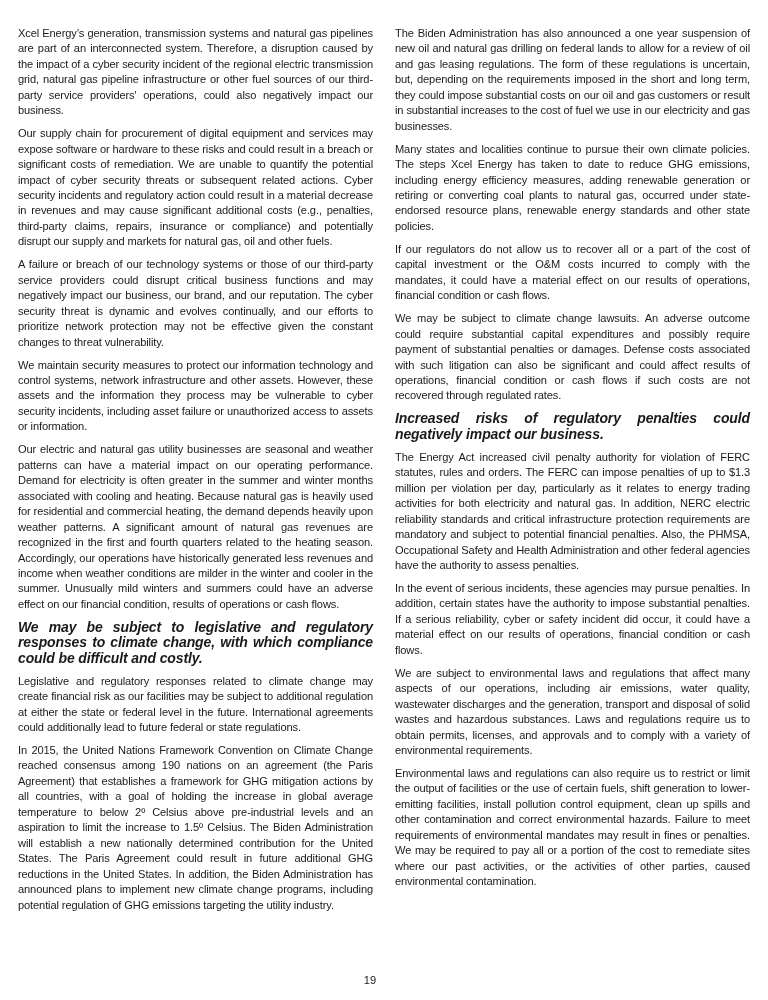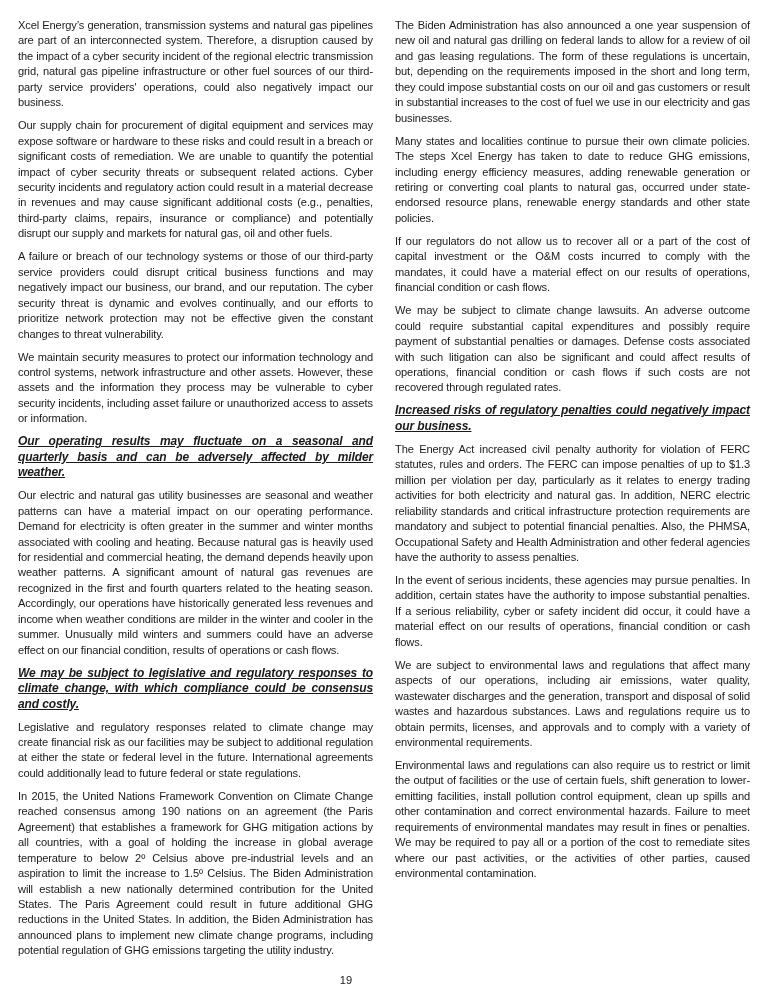--- a/index.html
+++ b/index.html
@@ -11,68 +11,67 @@
       width: 768px;
       height: 1000px;
       position: relative;
       overflow: hidden;
       font-family: "Liberation Sans", sans-serif;
       color: #1a1a1a;
     }
     .page {
       position: absolute;
       left: 18px;
-      top: 18px;
+      top: 26px;
       width: 732px;
       display: flex;
       justify-content: space-between;
     }
     .column {
       width: 355px;
     }
     .column p {
       margin: 0 0 7.5px 0;
       font-size: 11.1px;
       line-height: 15.45px;
       text-align: justify;
       letter-spacing: -0.12px;
     }
     .column p.subhead {
       font-weight: bold;
       font-style: italic;
-      font-size: 12px;
-      text-decoration: underline;
+      font-size: 14px;
     }
     .column p.section {
       font-weight: bold;
       font-size: 11.4px;
       text-align: left;
     }
     .page-number {
       position: absolute;
       left: 0;
       width: 692px;
       top: 973px;
       text-align: center;
       font-size: 11.1px;
       line-height: 14px;
+      padding-left: 24px;
     }
   </style>
 </head>
 <body>
 
 <div class="page">
   <div class="column">
     <p>Xcel Energy’s generation, transmission systems and natural gas pipelines are part of an interconnected system. Therefore, a disruption caused by the impact of a cyber security incident of the regional electric transmission grid, natural gas pipeline infrastructure or other fuel sources of our third-party service providers' operations, could also negatively impact our business.</p>
     <p>Our supply chain for procurement of digital equipment and services may expose software or hardware to these risks and could result in a breach or significant costs of remediation. We are unable to quantify the potential impact of cyber security threats or subsequent related actions. Cyber security incidents and regulatory action could result in a material decrease in revenues and may cause significant additional costs (e.g., penalties, third-party claims, repairs, insurance or compliance) and potentially disrupt our supply and markets for natural gas, oil and other fuels.</p>
     <p>A failure or breach of our technology systems or those of our third-party service providers could disrupt critical business functions and may negatively impact our business, our brand, and our reputation. The cyber security threat is dynamic and evolves continually, and our efforts to prioritize network protection may not be effective given the constant changes to threat vulnerability.</p>
     <p>We maintain security measures to protect our information technology and control systems, network infrastructure and other assets. However, these assets and the information they process may be vulnerable to cyber security incidents, including asset failure or unauthorized access to assets or information.</p>
-    <p class="subhead">Our operating results may fluctuate on a seasonal and quarterly basis and can be adversely affected by milder weather.</p>
     <p>Our electric and natural gas utility businesses are seasonal and weather patterns can have a material impact on our operating performance. Demand for electricity is often greater in the summer and winter months associated with cooling and heating. Because natural gas is heavily used for residential and commercial heating, the demand depends heavily upon weather patterns. A significant amount of natural gas revenues are recognized in the first and fourth quarters related to the heating season. Accordingly, our operations have historically generated less revenues and income when weather conditions are milder in the winter and cooler in the summer. Unusually mild winters and summers could have an adverse effect on our financial condition, results of operations or cash flows.</p>
-    <p class="subhead">We may be subject to legislative and regulatory responses to climate change, with which compliance could be consensus and costly.</p>
+    <p class="subhead">We may be subject to legislative and regulatory responses to climate change, with which compliance could be difficult and costly.</p>
     <p>Legislative and regulatory responses related to climate change may create financial risk as our facilities may be subject to additional regulation at either the state or federal level in the future. International agreements could additionally lead to future federal or state regulations.</p>
     <p>In 2015, the United Nations Framework Convention on Climate Change reached consensus among 190 nations on an agreement (the Paris Agreement) that establishes a framework for GHG mitigation actions by all countries, with a goal of holding the increase in global average temperature to below 2º Celsius above pre-industrial levels and an aspiration to limit the increase to 1.5º Celsius. The Biden Administration will establish a new nationally determined contribution for the United States. The Paris Agreement could result in future additional GHG reductions in the United States. In addition, the Biden Administration has announced plans to implement new climate change programs, including potential regulation of GHG emissions targeting the utility industry.</p>
   </div>
 
   <div class="column">
     <p>The Biden Administration has also announced a one year suspension of new oil and natural gas drilling on federal lands to allow for a review of oil and gas leasing regulations. The form of these regulations is uncertain, but, depending on the requirements imposed in the short and long term, they could impose substantial costs on our oil and gas customers or result in substantial increases to the cost of fuel we use in our electricity and gas businesses.</p>
     <p>Many states and localities continue to pursue their own climate policies. The steps Xcel Energy has taken to date to reduce GHG emissions, including energy efficiency measures, adding renewable generation or retiring or converting coal plants to natural gas, occurred under state-endorsed resource plans, renewable energy standards and other state policies.</p>
     <p>If our regulators do not allow us to recover all or a part of the cost of capital investment or the O&amp;M costs incurred to comply with the mandates, it could have a material effect on our results of operations, financial condition or cash flows.</p>
     <p>We may be subject to climate change lawsuits. An adverse outcome could require substantial capital expenditures and possibly require payment of substantial penalties or damages. Defense costs associated with such litigation can also be significant and could affect results of operations, financial condition or cash flows if such costs are not recovered through regulated rates.</p>
     <p class="subhead">Increased risks of regulatory penalties could negatively impact our business.</p>

